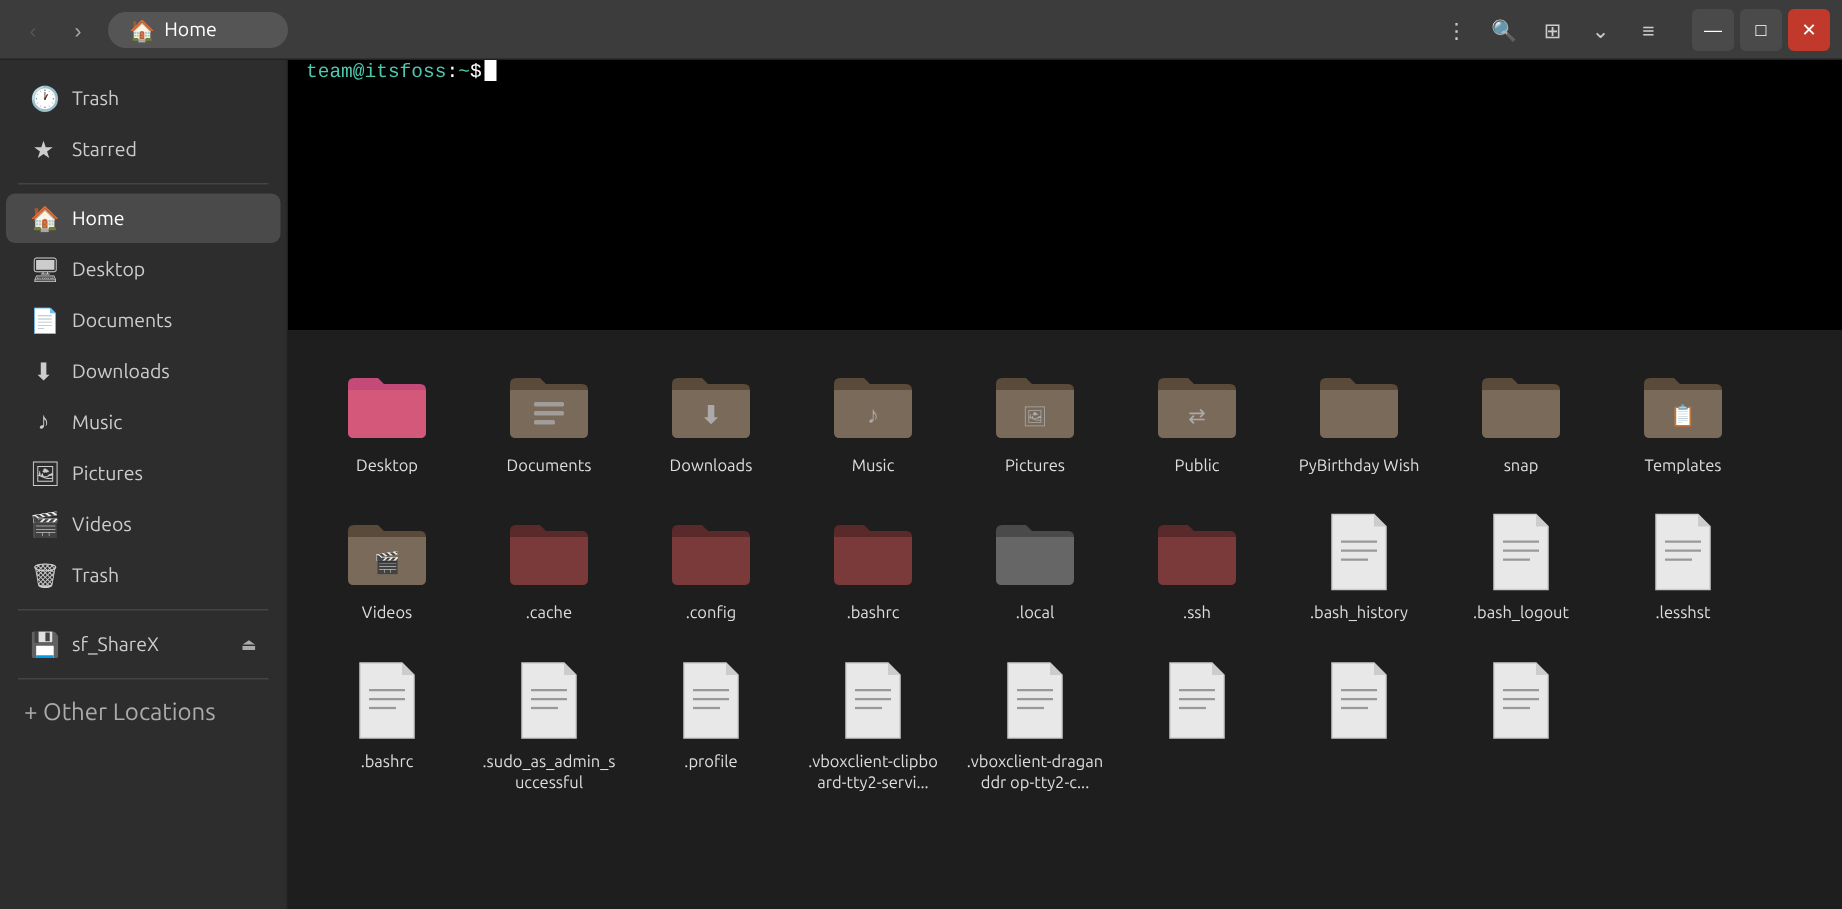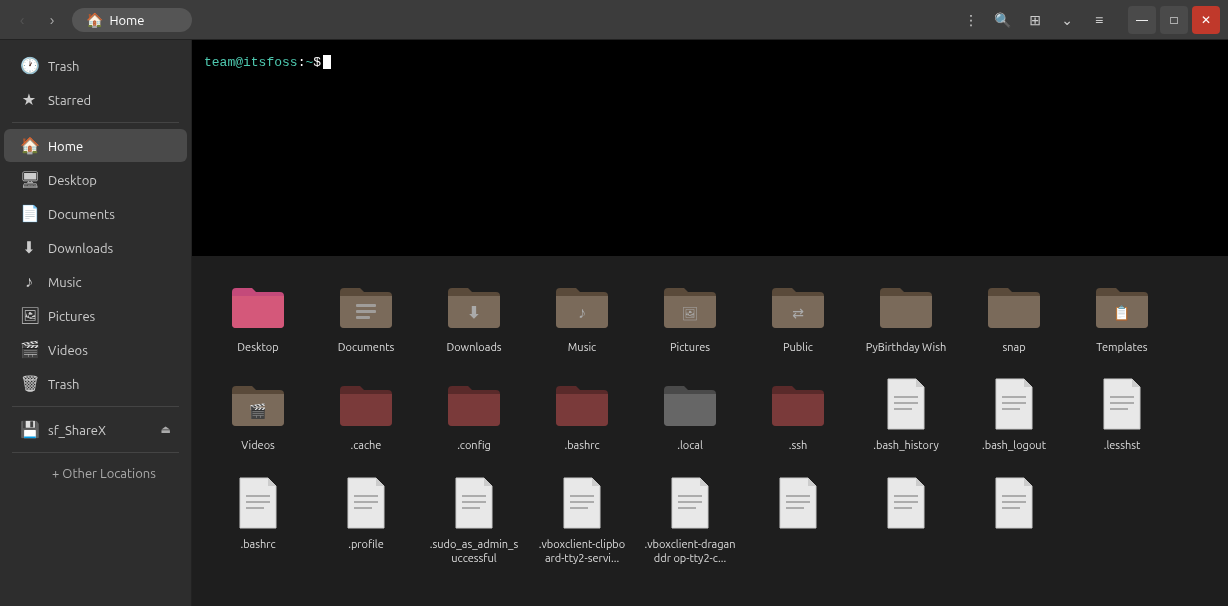--- a/index.html
+++ b/index.html
@@ -132,39 +132,38 @@
       background: #444;
       margin: 6px 12px;
     }
 
     .sidebar-item-add {
       display: flex;
       align-items: center;
       gap: 10px;
       padding: 7px 16px;
       color: #aaa;
-      font-size: 13px;
+      font-size: 16px;
       cursor: pointer;
-      margin-left: 36px;
     }
 
     
     .content-area {
       flex: 1;
       display: flex;
       flex-direction: column;
       overflow: hidden;
     }
 
     
     .terminal-panel {
       background: #000;
-      height: 216px;
+      height: 180px;
       flex-shrink: 0;
-      padding: 15px 12px;
+      padding: 0 12px;
       font-family: 'Courier New', Courier, monospace;
       font-size: 13px;
       color: #fff;
       overflow: hidden;
     }
     .terminal-prompt {
       display: flex;
     }
     .prompt-user { color: #4ec9b0; }
     .prompt-sep { color: #fff; }
@@ -565,34 +564,34 @@
         <div class="file-item">
           <div class="file-icon-wrap">
             <svg width="44" height="54" viewBox="0 0 44 54">
               <path d="M4,2 L32,2 L40,10 L40,52 L4,52 Z" fill="#e8e8e8" stroke="#ccc" stroke-width="1"></path>
               <path d="M32,2 L40,10 L32,10 Z" fill="#ccc"></path>
               <line x1="10" y1="20" x2="34" y2="20" stroke="#999" stroke-width="1.5"></line>
               <line x1="10" y1="26" x2="34" y2="26" stroke="#999" stroke-width="1.5"></line>
               <line x1="10" y1="32" x2="28" y2="32" stroke="#999" stroke-width="1.5"></line>
             </svg>
           </div>
+          <span class="file-label">.sudo_as_admin_successful</span>
+        </div>
+
+        <div class="file-item">
+          <div class="file-icon-wrap">
+            <svg width="44" height="54" viewBox="0 0 44 54">
+              <path d="M4,2 L32,2 L40,10 L40,52 L4,52 Z" fill="#e8e8e8" stroke="#ccc" stroke-width="1"></path>
+              <path d="M32,2 L40,10 L32,10 Z" fill="#ccc"></path>
+              <line x1="10" y1="20" x2="34" y2="20" stroke="#999" stroke-width="1.5"></line>
+              <line x1="10" y1="26" x2="34" y2="26" stroke="#999" stroke-width="1.5"></line>
+              <line x1="10" y1="32" x2="28" y2="32" stroke="#999" stroke-width="1.5"></line>
+            </svg>
+          </div>
           <span class="file-label">.profile</span>
-        </div>
-
-        <div class="file-item">
-          <div class="file-icon-wrap">
-            <svg width="44" height="54" viewBox="0 0 44 54">
-              <path d="M4,2 L32,2 L40,10 L40,52 L4,52 Z" fill="#e8e8e8" stroke="#ccc" stroke-width="1"></path>
-              <path d="M32,2 L40,10 L32,10 Z" fill="#ccc"></path>
-              <line x1="10" y1="20" x2="34" y2="20" stroke="#999" stroke-width="1.5"></line>
-              <line x1="10" y1="26" x2="34" y2="26" stroke="#999" stroke-width="1.5"></line>
-              <line x1="10" y1="32" x2="28" y2="32" stroke="#999" stroke-width="1.5"></line>
-            </svg>
-          </div>
-          <span class="file-label">.sudo_as_admin_successful</span>
         </div>
 
 
         <div class="file-item">
           <div class="file-icon-wrap">
             <svg width="44" height="54" viewBox="0 0 44 54">
               <path d="M4,2 L32,2 L40,10 L40,52 L4,52 Z" fill="#e8e8e8" stroke="#ccc" stroke-width="1"></path>
               <path d="M32,2 L40,10 L32,10 Z" fill="#ccc"></path>
               <line x1="10" y1="20" x2="34" y2="20" stroke="#999" stroke-width="1.5"></line>
               <line x1="10" y1="26" x2="34" y2="26" stroke="#999" stroke-width="1.5"></line>

